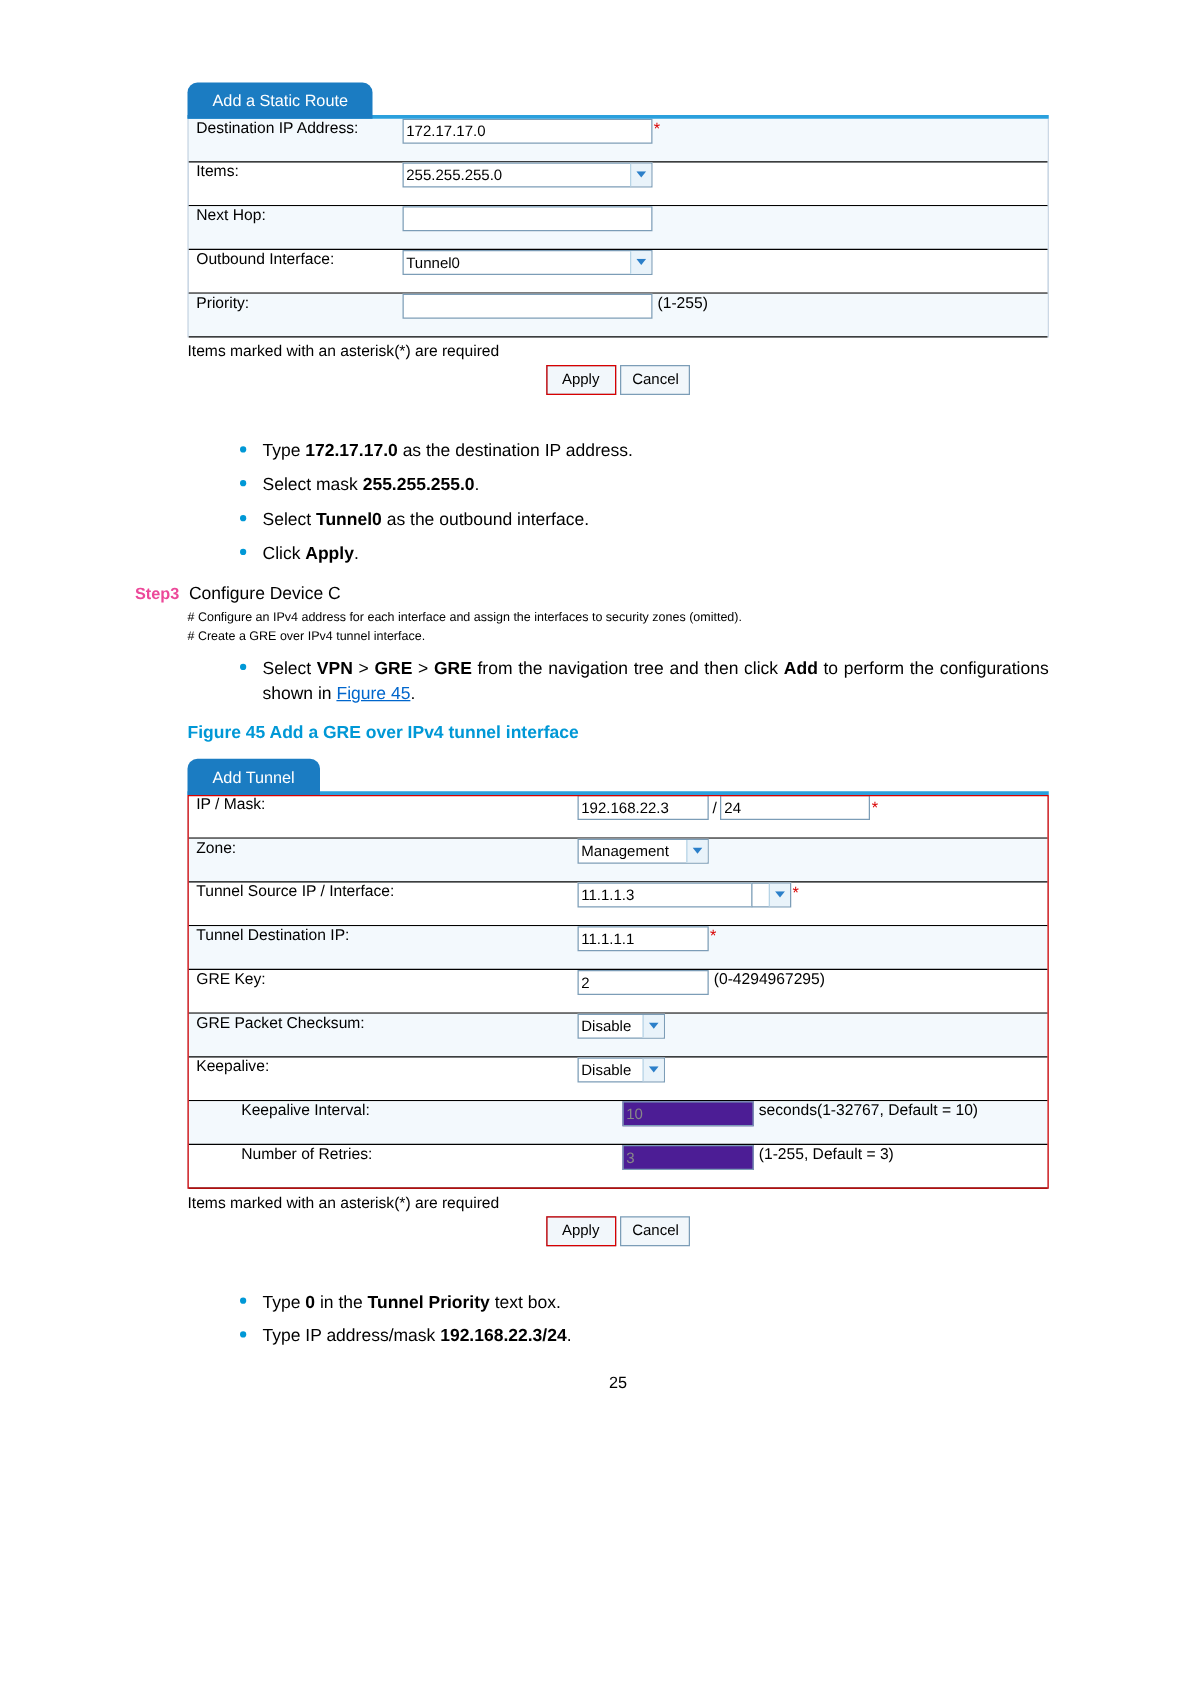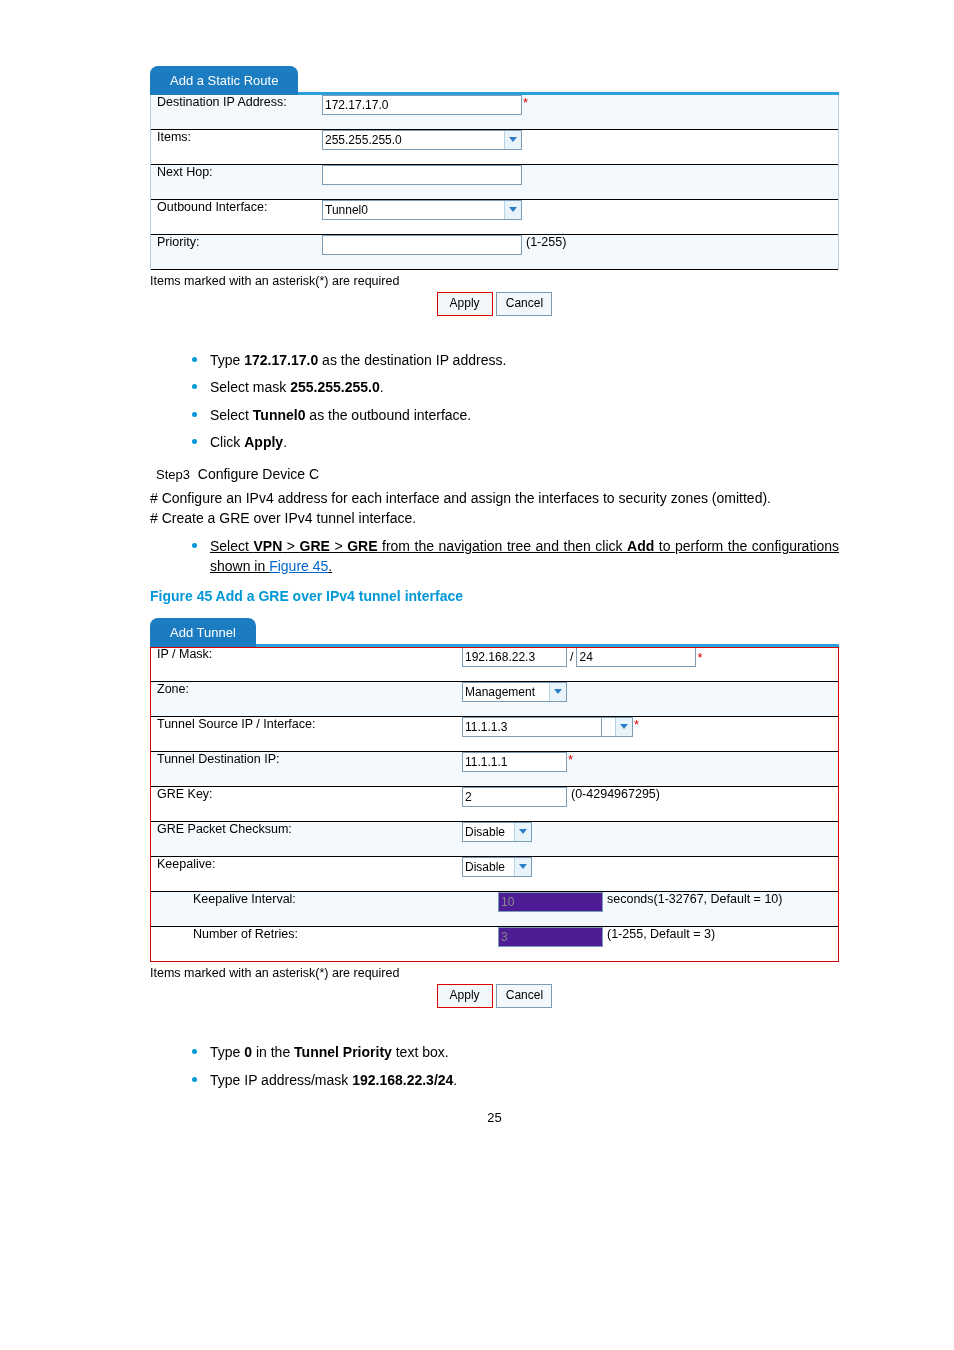--- a/index.html
+++ b/index.html
@@ -1,18 +1,18 @@
 <!DOCTYPE html>
 <html><head>
 <meta charset="utf-8">
 <style>
   html,body{margin:0;padding:0;background:#fff;font-family:Arial,Helvetica,sans-serif;color:#000;font-size:14px;}
   .page{width:954px;min-height:1350px;margin:0 auto;padding:60px 115px 40px 150px;box-sizing:border-box;}
   .fig-title{color:#0098d6;font-weight:bold;font-size:14px;margin:8px 0 14px 0;}
-  .step-label{color:#000000;font-weight:normal;font-size:13px;margin-left:48px;}
+  .step-label{color:#ec4899;font-weight:bold;font-size:13px;}
   .tab-wrap{margin-top:6px;}
   .tab-header{height:26px;border-bottom:3px solid #2aa0dd;position:relative;}
   .tab-btn{display:inline-block;height:29px;line-height:29px;background:#1b7cc2;color:#fff;padding:0 20px;font-size:13px;position:relative;border-top-left-radius:8px;border-top-right-radius:8px;}
   .tab-body{border-left:1px solid #bcd;border-right:1px solid #bcd;}
   .row{display:flex;align-items:flex-start;height:34px;border-bottom:1px solid #000000;padding:0 4px 0 6px;}
   .row.alt{background:#f3f9fd;}
   .row-label{width:165px;font-size:12.5px;color:#000;}
   .row-label.wide{width:305px;}
   .row-label.indent{padding-left:36px;box-sizing:content-box;}
   .inp{height:20px;border:1px solid #7c9db7;font-size:12px;padding:0 2px;box-sizing:border-box;background:#fff;}
@@ -22,23 +22,23 @@
   .sel .arrow svg{fill:#2b7fc9;}
   .req{color:#d90000;font-size:13px;margin-left:1px;}
   .note{font-size:12.5px;margin:4px 0 2px 0;}
   .btn-row{text-align:center;margin-top:4px;}
   .btn{display:inline-block;height:22px;line-height:20px;padding:0 8px;border:1px solid #7c9db7;background:#f2f7fb;font-size:12px;color:#000;cursor:pointer;min-width:38px;text-align:center;}
   .btn.hl{outline:1.5px solid #d90000;outline-offset:-1px;}
   .hint{font-size:12.5px;color:#000;margin-left:4px;}
   .bullets{margin:18px 0 10px 0;padding-left:60px;}
   .bullets li{font-size:14px;margin:7px 0;list-style:none;position:relative;line-height:1.45;}
   .bullets li::before{content:"";position:absolute;left:-18px;top:7px;width:5px;height:5px;background:#0098d6;border-radius:50%;}
-  .body-text{font-size:14px;margin:0 0;line-height:1.45;}
+  .body-text{font-size:10px;margin:0 0;line-height:1.45;}
   .step-line{margin:14px 0 6px -42px;font-size:14px;}
-  .justify{text-align:justify;text-decoration:underline;}
+  .justify{text-align:justify;}
   a.link{color:#0066cc;text-decoration:underline;}
   .pagenum{text-align:center;font-size:13px;margin-top:20px;}
   .combo{display:inline-flex;align-items:center;}
   .slash{margin:0 3px;font-size:12.5px;}
   .red-outline{outline:1.5px solid #d90000;outline-offset:-1px;}
   b{font-weight:bold;}
 </style>
 </head>
 <body>
 

